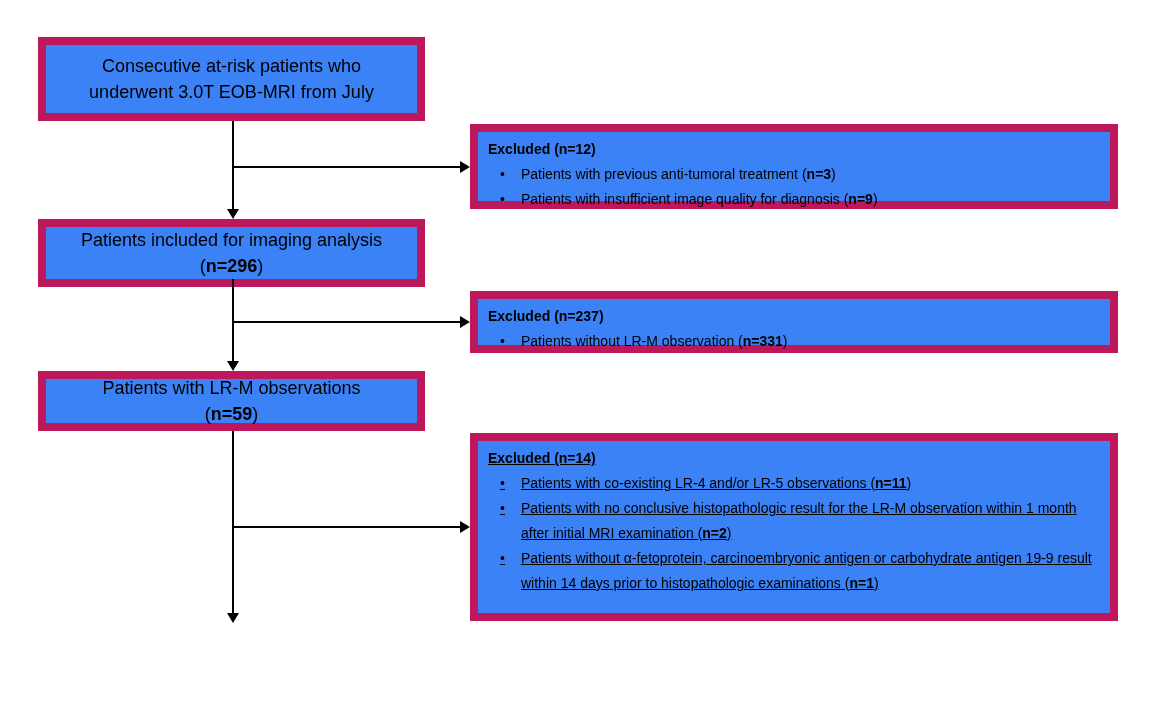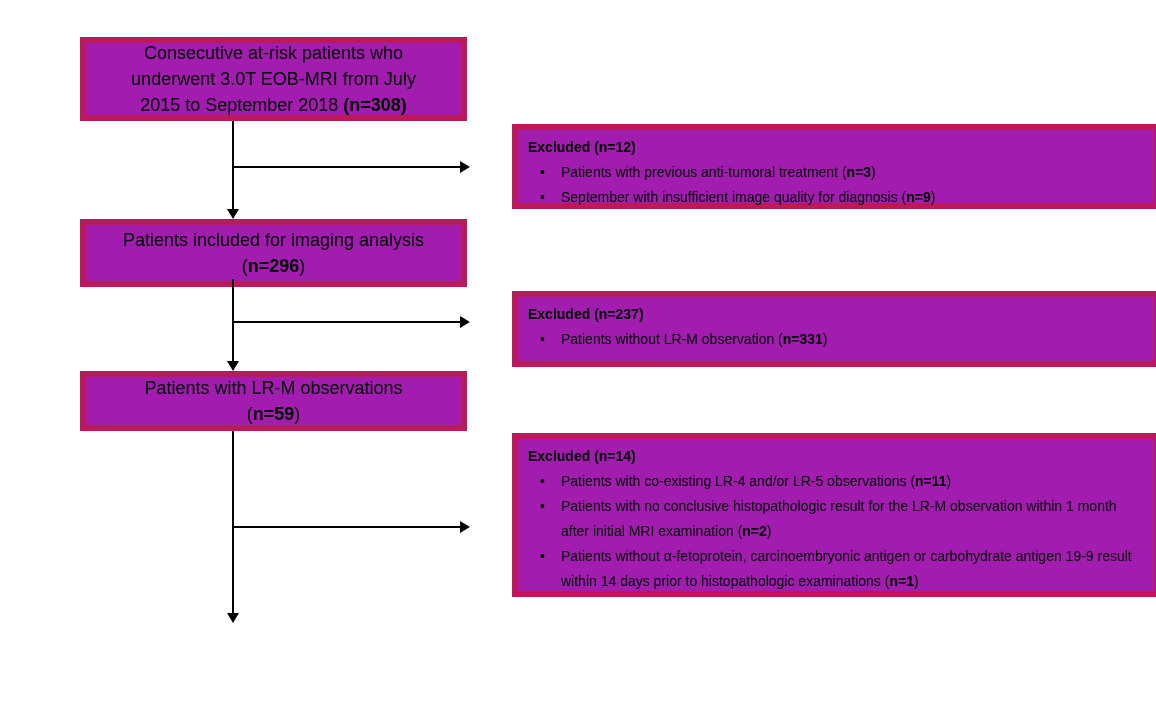--- a/index.html
+++ b/index.html
@@ -11,24 +11,23 @@
     position: relative;
     width: 1156px;
     height: 719px;
     background: #ffffff;
     font-family: "Liberation Sans", sans-serif;
     color: #000000;
     overflow: hidden;
   }
   .box {
     position: absolute;
-    border: 6px solid #be185d;
-    background: #a21caf;
+    border: 8px solid #be185d;
+    background: #3b82f6;
     box-sizing: border-box;
-    margin-left: 42px;
   }
   .main-box {
     left: 38px;
     width: 387px;
     display: flex;
     flex-direction: column;
     justify-content: center;
     text-align: center;
     font-size: 18px;
     line-height: 26px;
@@ -38,22 +37,22 @@
   #mb3 { top: 371px; height: 60px; }
   #mb4 { top: 623px; height: 60px; }
   .excl-box {
     left: 470px;
     width: 648px;
     font-size: 14px;
     line-height: 25px;
     padding: 5px 8px 0 10px;
   }
   #eb1 { top: 124px; height: 85px; }
-  #eb2 { top: 291px; height: 76px; }
-  #eb3 { top: 433px; height: 164px; }
+  #eb2 { top: 291px; height: 62px; }
+  #eb3 { top: 433px; height: 188px; text-decoration: underline; }
   .excl-title { font-weight: bold; }
   .bullet-item { display: flex; align-items: flex-start; }
   .bullet {
     flex: 0 0 33px;
     width: 33px;
     box-sizing: border-box;
     padding-left: 12px;
     text-align: left;
   }
   .bullet-text { flex: 1 1 auto; }
@@ -100,21 +99,20 @@
   #ah3 { top: 521px; }
 </style>
 </head>
 <body>
 
 <div class="canvas">
 
   <div class="box main-box" id="mb1">
     <div><span>Consecutive at-risk patients who</span></div>
     <div><span>underwent 3.0T EOB-MRI from July</span></div>
-    <div><span>2015 to September 2018 </span><span style="font-weight: bold;">(n=308)</span></div>
   </div>
 
   <div class="box main-box" id="mb2">
     <div><span>Patients included for imaging analysis</span></div>
     <div><span>(</span><span style="font-weight: bold;">n=296</span><span>)</span></div>
   </div>
 
   <div class="box main-box" id="mb3">
     <div><span>Patients with LR-M observations</span></div>
     <div><span>(</span><span style="font-weight: bold;">n=59</span><span>)</span></div>
@@ -122,21 +120,21 @@
 
 
   <div class="box excl-box" id="eb1">
     <div class="excl-title"><span style="font-weight: bold;">Excluded (n=12)</span></div>
     <div class="bullet-item">
       <span class="bullet">•</span>
       <span class="bullet-text"><span>Patients with previous anti-tumoral treatment (</span><span style="font-weight: bold;">n=3</span><span>)</span></span>
     </div>
     <div class="bullet-item">
       <span class="bullet">•</span>
-      <span class="bullet-text"><span>September with insufficient image quality for diagnosis (</span><span style="font-weight: bold;">n=9</span><span>)</span></span>
+      <span class="bullet-text"><span>Patients with insufficient image quality for diagnosis (</span><span style="font-weight: bold;">n=9</span><span>)</span></span>
     </div>
   </div>
 
   <div class="box excl-box" id="eb2">
     <div class="excl-title"><span style="font-weight: bold;">Excluded (n=237)</span></div>
     <div class="bullet-item">
       <span class="bullet">•</span>
       <span class="bullet-text"><span>Patients without LR-M observation (</span><span style="font-weight: bold;">n=331</span><span>)</span></span>
     </div>
   </div>

